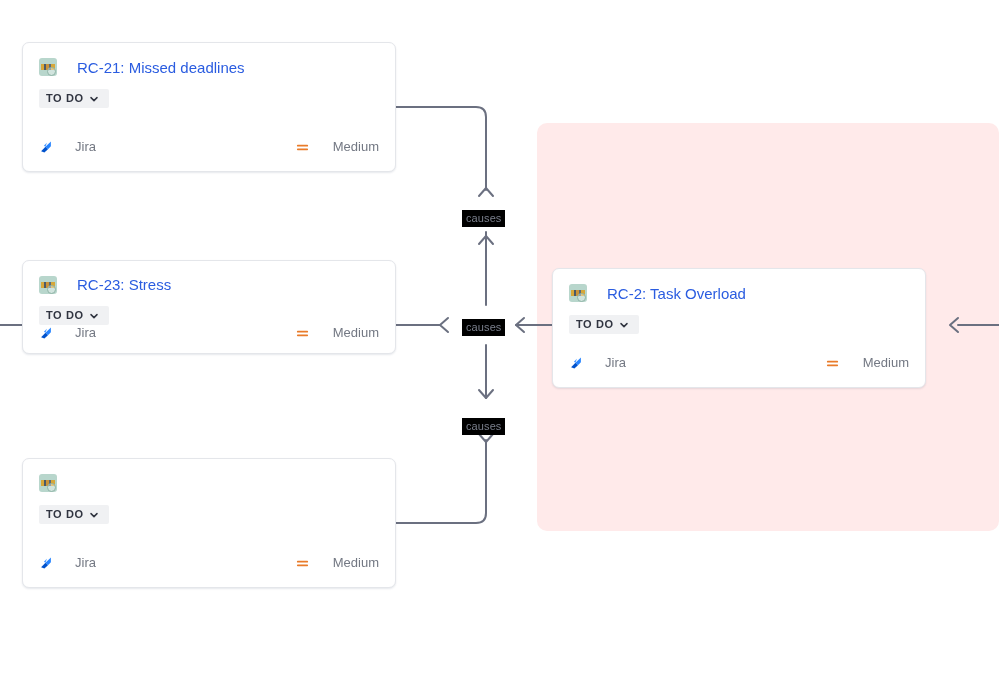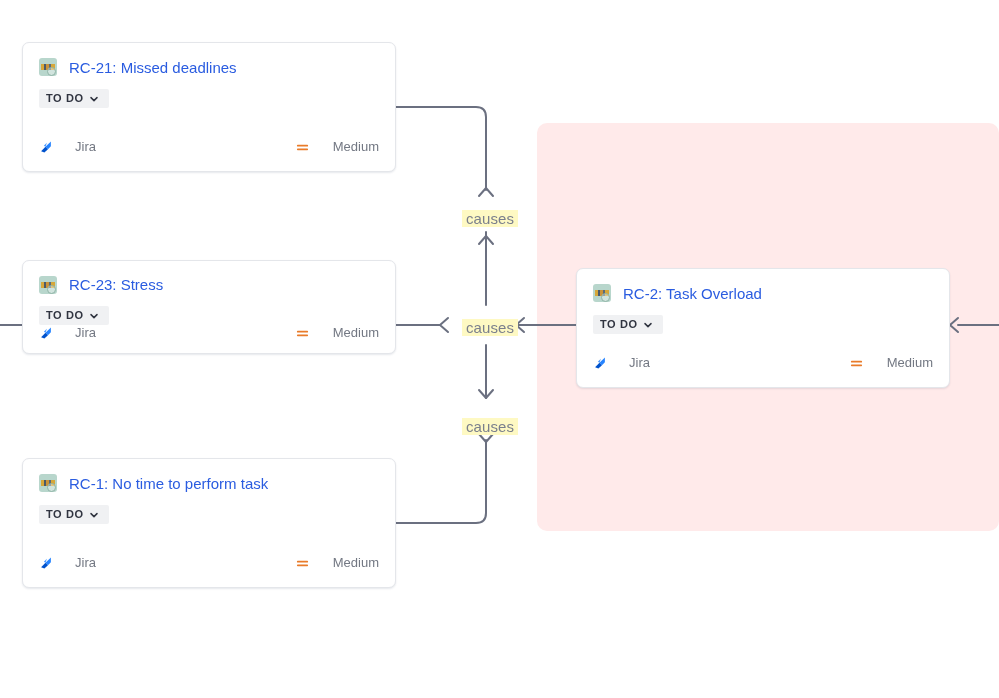--- a/index.html
+++ b/index.html
@@ -40,23 +40,23 @@
     width: 999px;
     height: 698px;
     z-index: 2;
     overflow: visible;
   }
 
   
   .edge-label {
     position: absolute;
     z-index: 3;
-    font-size: 15px;
+    font-size: 11px;
     color: #7a7f8c;
-    background: #fef9c3;
+    background: #000000;
     padding: 1px 4px;
     line-height: 15px;
     white-space: nowrap;
     letter-spacing: 0.1px;
   }
 
   
   .card {
     position: absolute;
     z-index: 4;
@@ -66,21 +66,21 @@
     border-radius: 7px;
     box-shadow: 0 1px 2px rgba(9,30,66,0.10);
     padding: 14px 16px 0 16px;
     display: flex;
     flex-direction: column;
   }
 
   .card-head {
     display: flex;
     align-items: center;
-    gap: 12px;
+    gap: 20px;
     height: 20px;
   }
 
   .issue-type-icon {
     width: 18px;
     height: 18px;
     flex: 0 0 18px;
     border-radius: 3px;
     background: #b8d6cc;
     position: relative;
@@ -289,21 +289,20 @@
           <rect x="1" y="8" width="12" height="1.9" rx="0.9" fill="#e97b29"></rect>
         </svg>
         <span class="priority-label">Medium</span>
       </span>
     </div>
   </div>
 
   <div class="card" id="card-2" style="left: 22px; top: 458px; width: 374px; height: 130px;">
     <div class="card-head">
       <span class="issue-type-icon"></span>
-      <span class="card-title" style="color: rgb(42, 92, 224);">RC-1: No time to perform task</span>
     </div>
     <div class="card-status-row">
       <span class="status-badge">
         <span class="status-badge-text">TO DO</span>
         <svg class="chev" viewBox="0 0 10 10">
           <path d="M2 3.6 L5 6.6 L8 3.6" fill="none" stroke="#303440" stroke-width="1.5" stroke-linecap="round" stroke-linejoin="round"></path>
         </svg>
       </span>
     </div>
     <div class="card-foot">
@@ -318,21 +317,21 @@
       <span class="priority">
         <svg class="priority-icon" viewBox="0 0 14 14">
           <rect x="1" y="4" width="12" height="1.9" rx="0.9" fill="#e97b29"></rect>
           <rect x="1" y="8" width="12" height="1.9" rx="0.9" fill="#e97b29"></rect>
         </svg>
         <span class="priority-label">Medium</span>
       </span>
     </div>
   </div>
 
-  <div class="card" id="card-3" style="left: 576px; top: 268px; width: 374px; height: 120px;">
+  <div class="card" id="card-3" style="left: 552px; top: 268px; width: 374px; height: 120px;">
     <div class="card-head">
       <span class="issue-type-icon"></span>
       <span class="card-title" style="color: rgb(42, 92, 224);">RC-2: Task Overload</span>
     </div>
     <div class="card-status-row">
       <span class="status-badge">
         <span class="status-badge-text">TO DO</span>
         <svg class="chev" viewBox="0 0 10 10">
           <path d="M2 3.6 L5 6.6 L8 3.6" fill="none" stroke="#303440" stroke-width="1.5" stroke-linecap="round" stroke-linejoin="round"></path>
         </svg>

